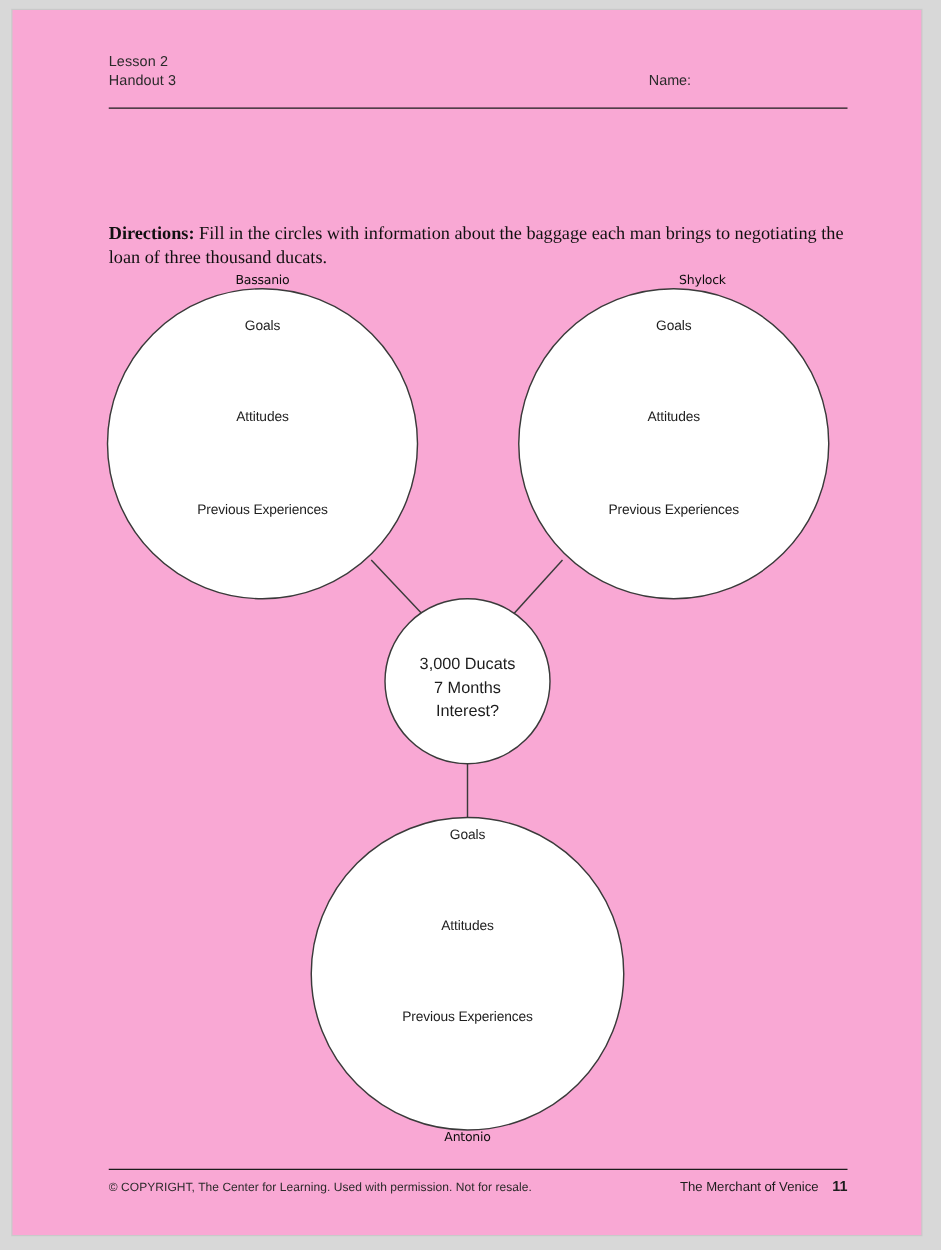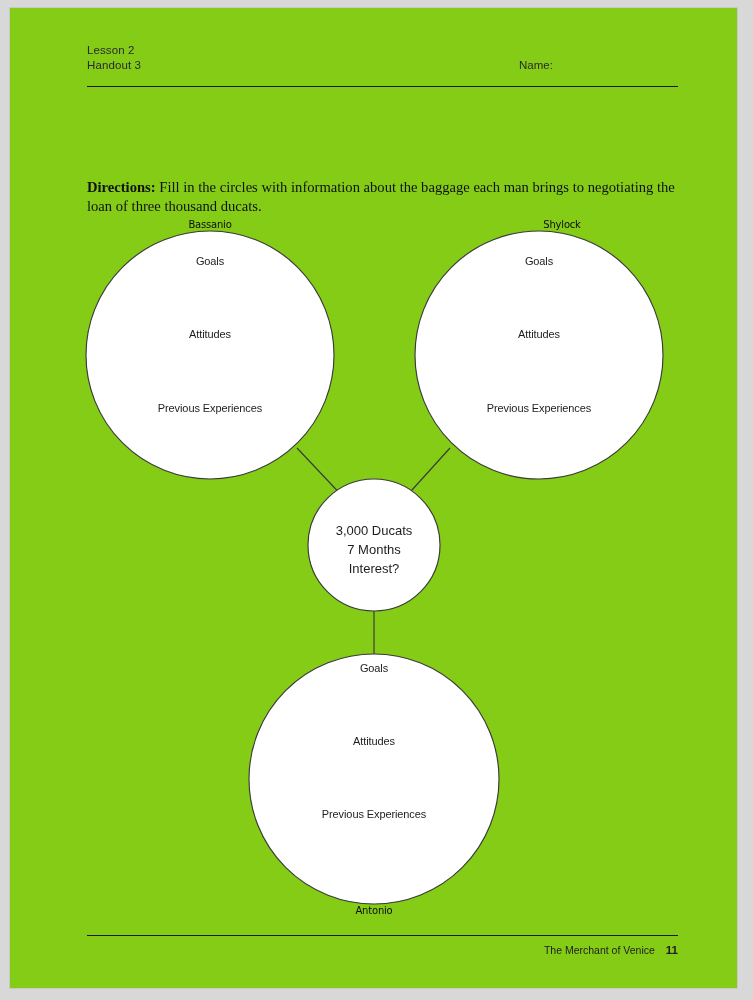--- a/index.html
+++ b/index.html
@@ -14,21 +14,21 @@
     font-family: "Liberation Sans", sans-serif;
   }
 
   
   #page {
     position: absolute;
     left: 10px;
     top: 8px;
     width: 727px;
     height: 980px;
-    background: #84cc16;
+    background: #f9a8d4;
     box-shadow: 0 0 0 1px #c9c9c9;
     overflow: hidden;
   }
 
   
   .header {
     position: absolute;
     left: 77px;
     top: 35px;
     width: 591px;
@@ -218,17 +218,18 @@
   <div class="deal-text" style="left:289px; top:513px; width:150px;">3,000 Ducats</div>
   <div class="deal-text" style="left:289px; top:532px; width:150px;">7 Months</div>
   <div class="deal-text" style="left:289px; top:551px; width:150px;">Interest?</div>
 
   <div class="circ-label" style="left:284px; top:654px; width:160px;">Goals</div>
   <div class="circ-label" style="left:284px; top:727px; width:160px;">Attitudes</div>
   <div class="circ-label" style="left:264px; top:800px; width:200px;">Previous Experiences</div>
   <div class="name-label" style="left:284px; top:897px; width:160px;">Antonio</div>
 
   <div class="rule-bottom"></div>
+  <div class="footer-left">© COPYRIGHT, The Center for Learning. Used with permission. Not for resale.</div>
   <div class="footer-right">
     <span>The Merchant of Venice</span><span class="page-no">11</span>
   </div>
 
 </div>
 
 </body></html>

